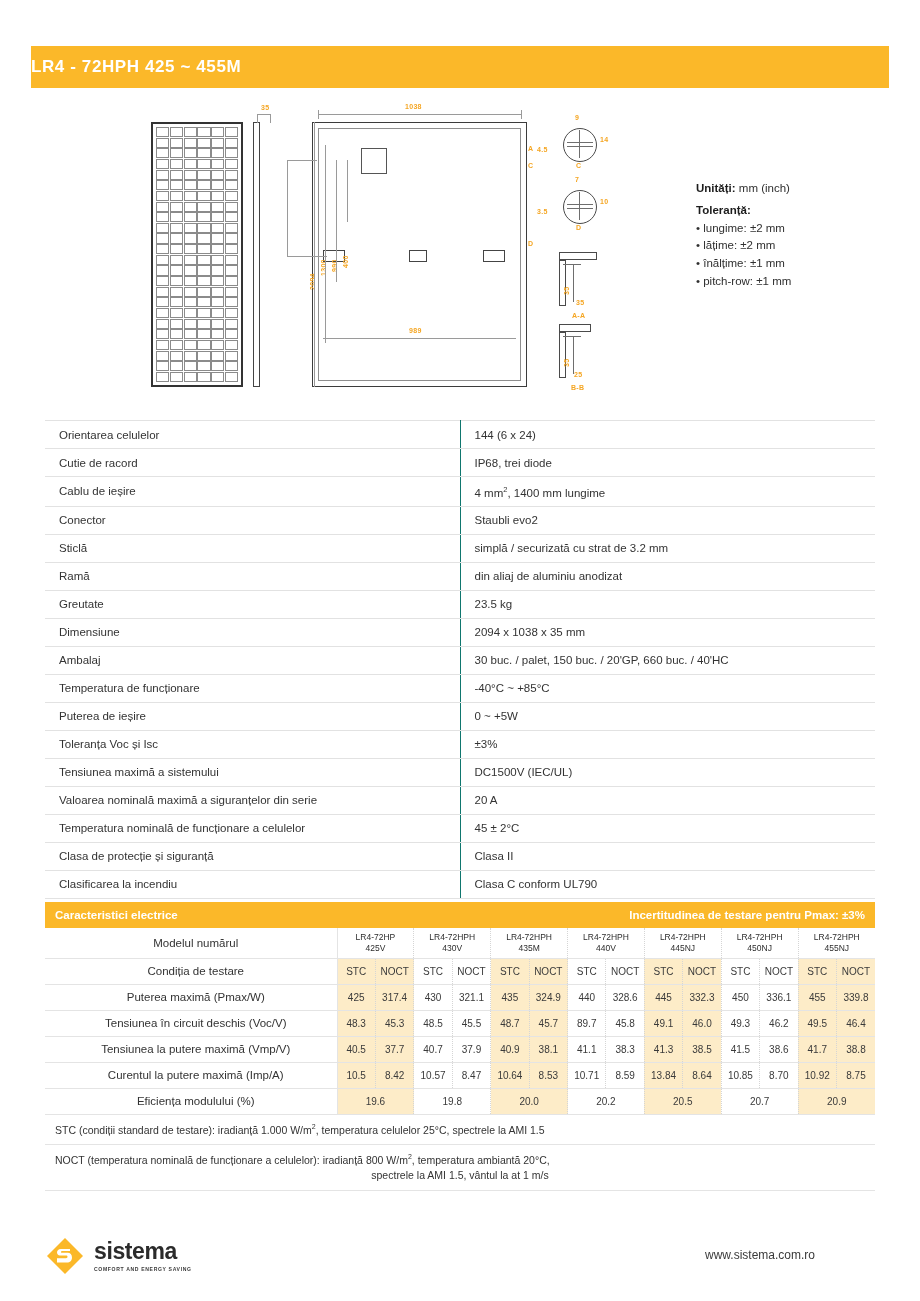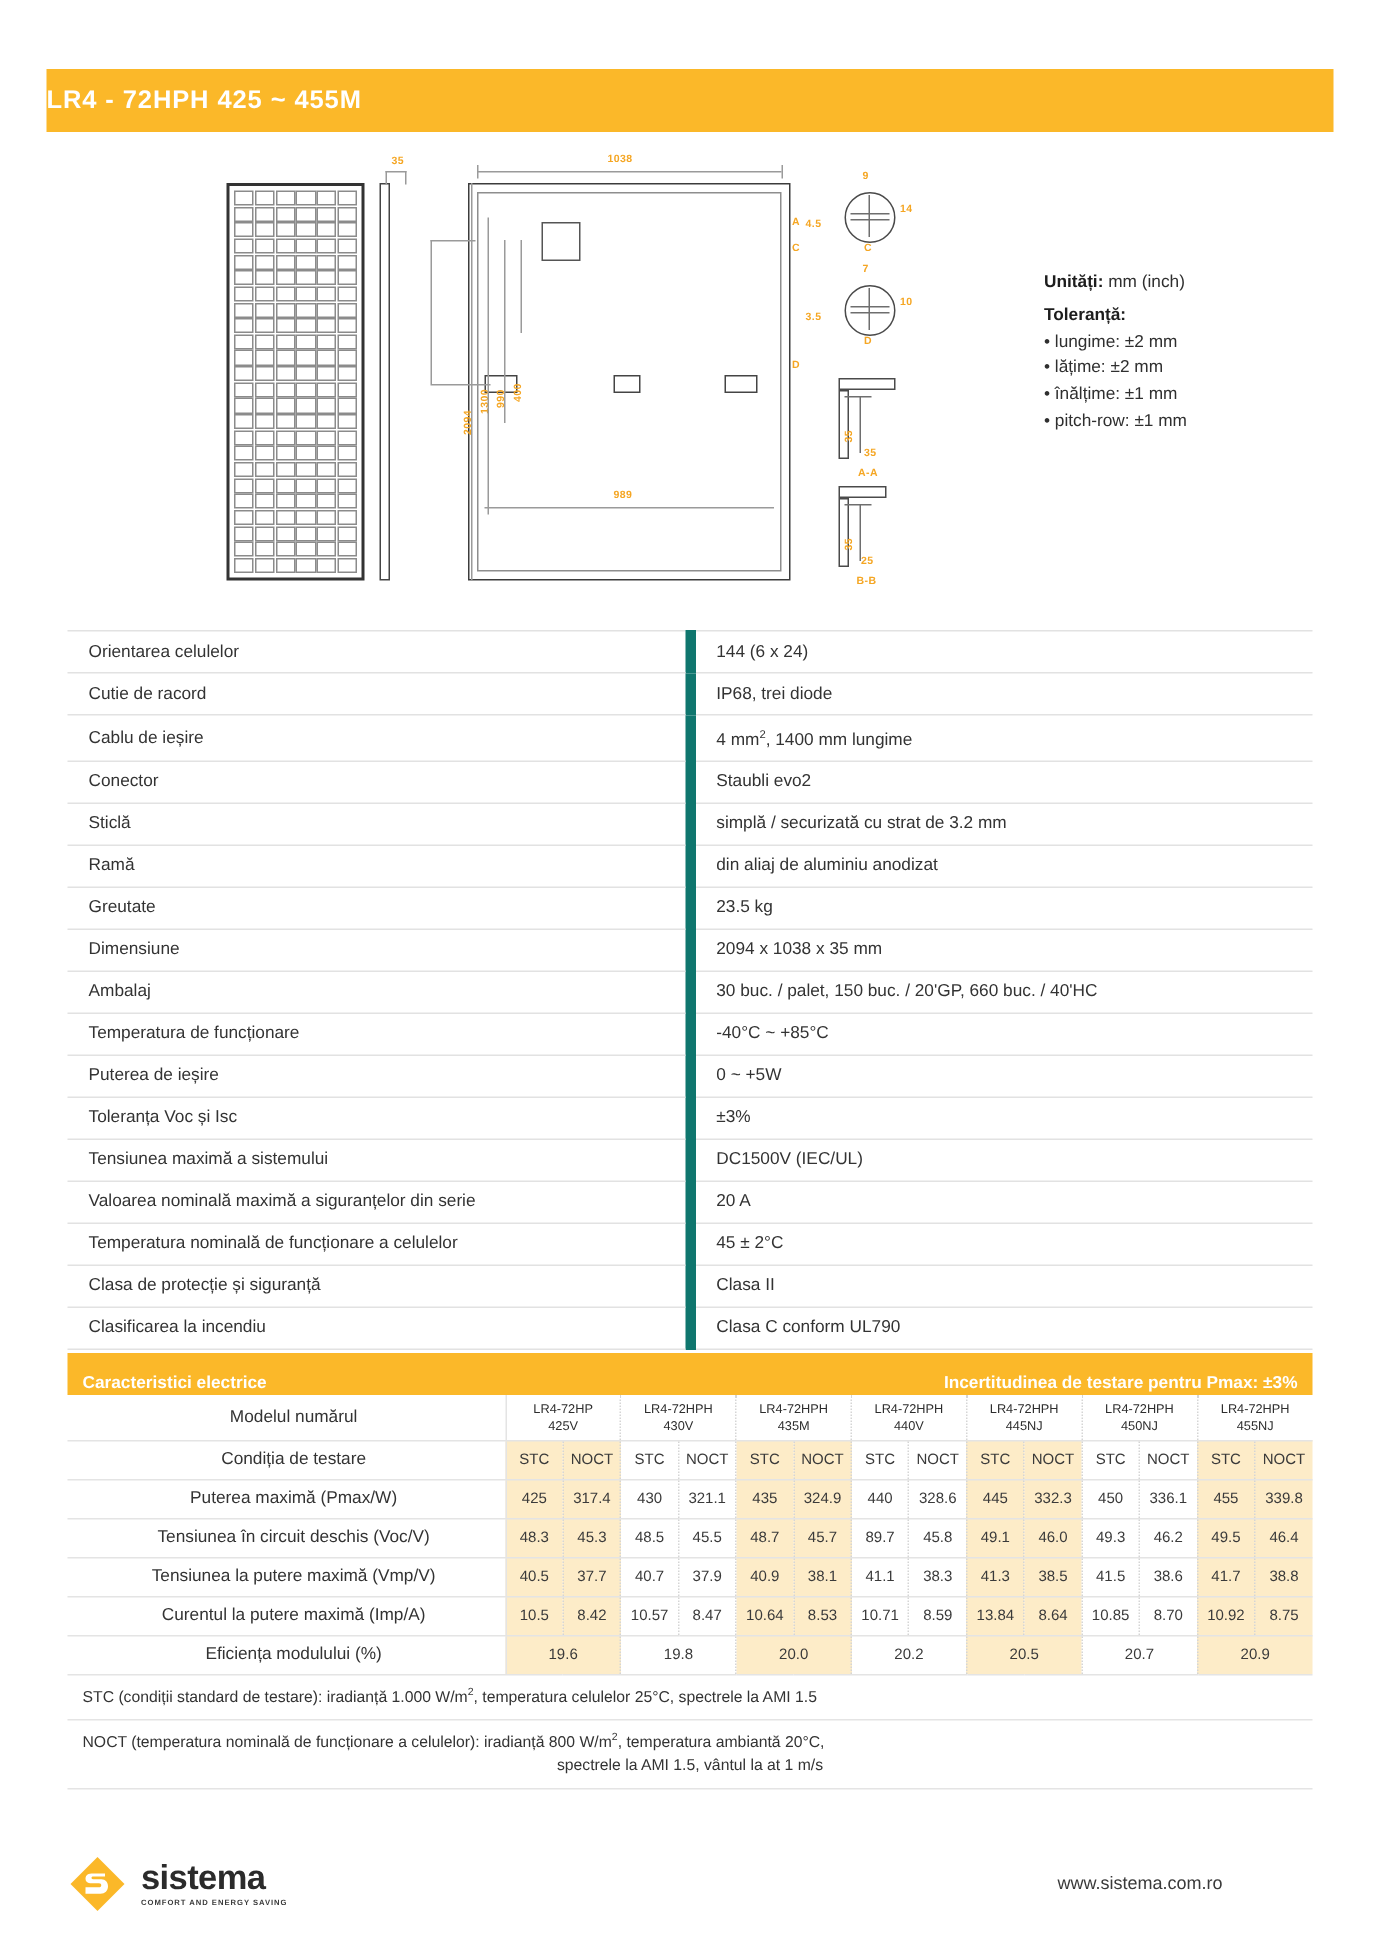--- a/index.html
+++ b/index.html
@@ -55,28 +55,28 @@
   .tolerance b { color: #1d1d1d; }
   .tolerance .row { white-space: nowrap; }
 
   
   .spec-table {
     position: absolute; left: 45px; top: 420px; width: 830px;
     border-collapse: collapse; font-size: 11.5px;
   }
   .spec-table td { border-bottom: 1px solid #e2e2e2; padding: 7.5px 0 7.5px 14px; color: #333; vertical-align: middle; height: 27px; }
   .spec-table tr:first-child td { border-top: 1px solid #e2e2e2; }
-  .spec-table td.k { width: 415px; border-right: 7px solid #0f766e; }
+  .spec-table td.k { width: 415px; border-right: 1px solid #0f766e; }
   .spec-table sup { font-size: 7.5px; vertical-align: super; }
 
   
   .el-wrap { position: absolute; left: 45px; top: 902px; width: 830px; }
   .el-band {
     height: 26px; background: #fbb829; color: #fff; font-weight: bold; font-size: 11.5px;
-    display: flex; justify-content: space-between; padding: 14px 10px;
+    display: flex; align-items: center; justify-content: space-between; padding: 4px 10px;
   }
   .el-table { width: 830px; border-collapse: collapse; font-size: 10px; table-layout: fixed; }
   .el-table td, .el-table th { border-bottom: 1px solid #e4e4e4; padding: 0; height: 26px; }
   .el-table .rowlabel { text-align: center; padding-left: 10px; font-size: 11.5px; font-weight: normal; color: #333; width: 292px; border-right: none; }
   .el-table td.v { text-align: center; font-size: 10px; color: #3a3a3a; border-left: 1px dotted #d5d5d5; }
   .el-table td.v.first { border-left: 1px solid #e4e4e4; }
   .el-table td.hl { background: #fdecc8; }
   .el-table td.model { text-align: center; font-size: 8.5px; line-height: 1.25; color: #2d2d2d; padding: 2px 0; }
   .el-table tr.models td { border-bottom: 1px solid #e4e4e4; height: 30px; }
   .el-table td.eff { text-align: center; font-size: 10px; }

